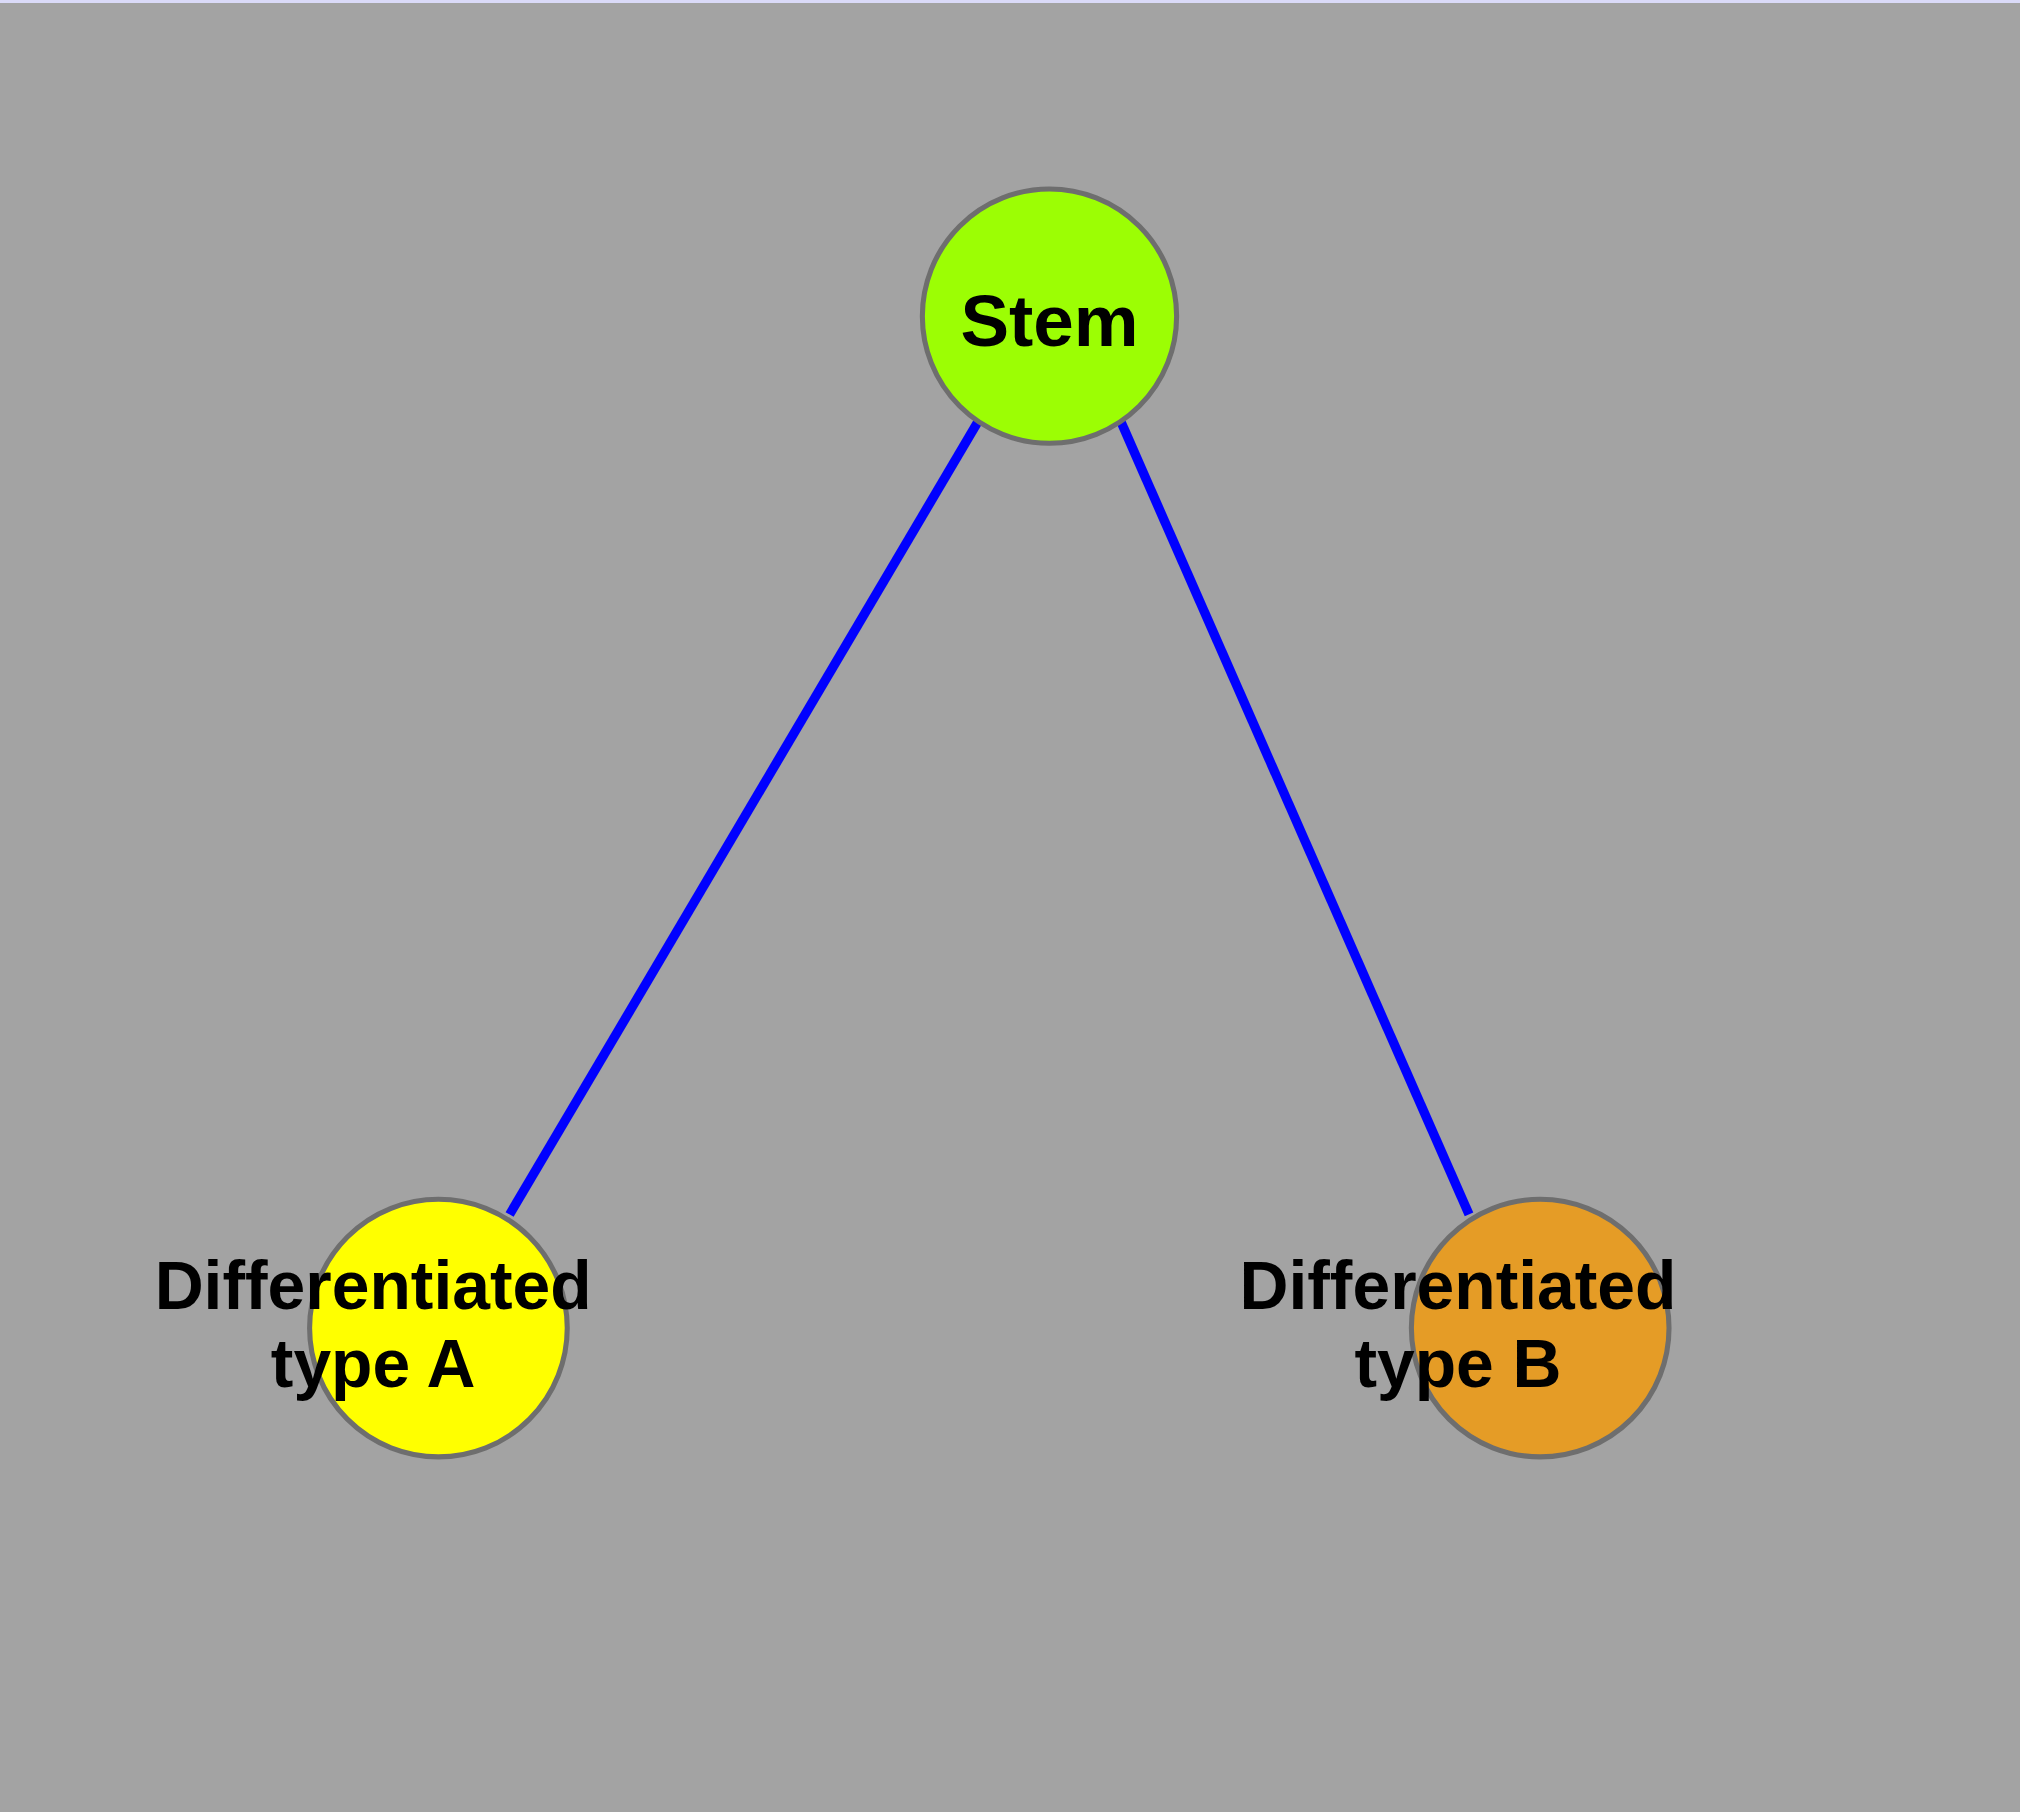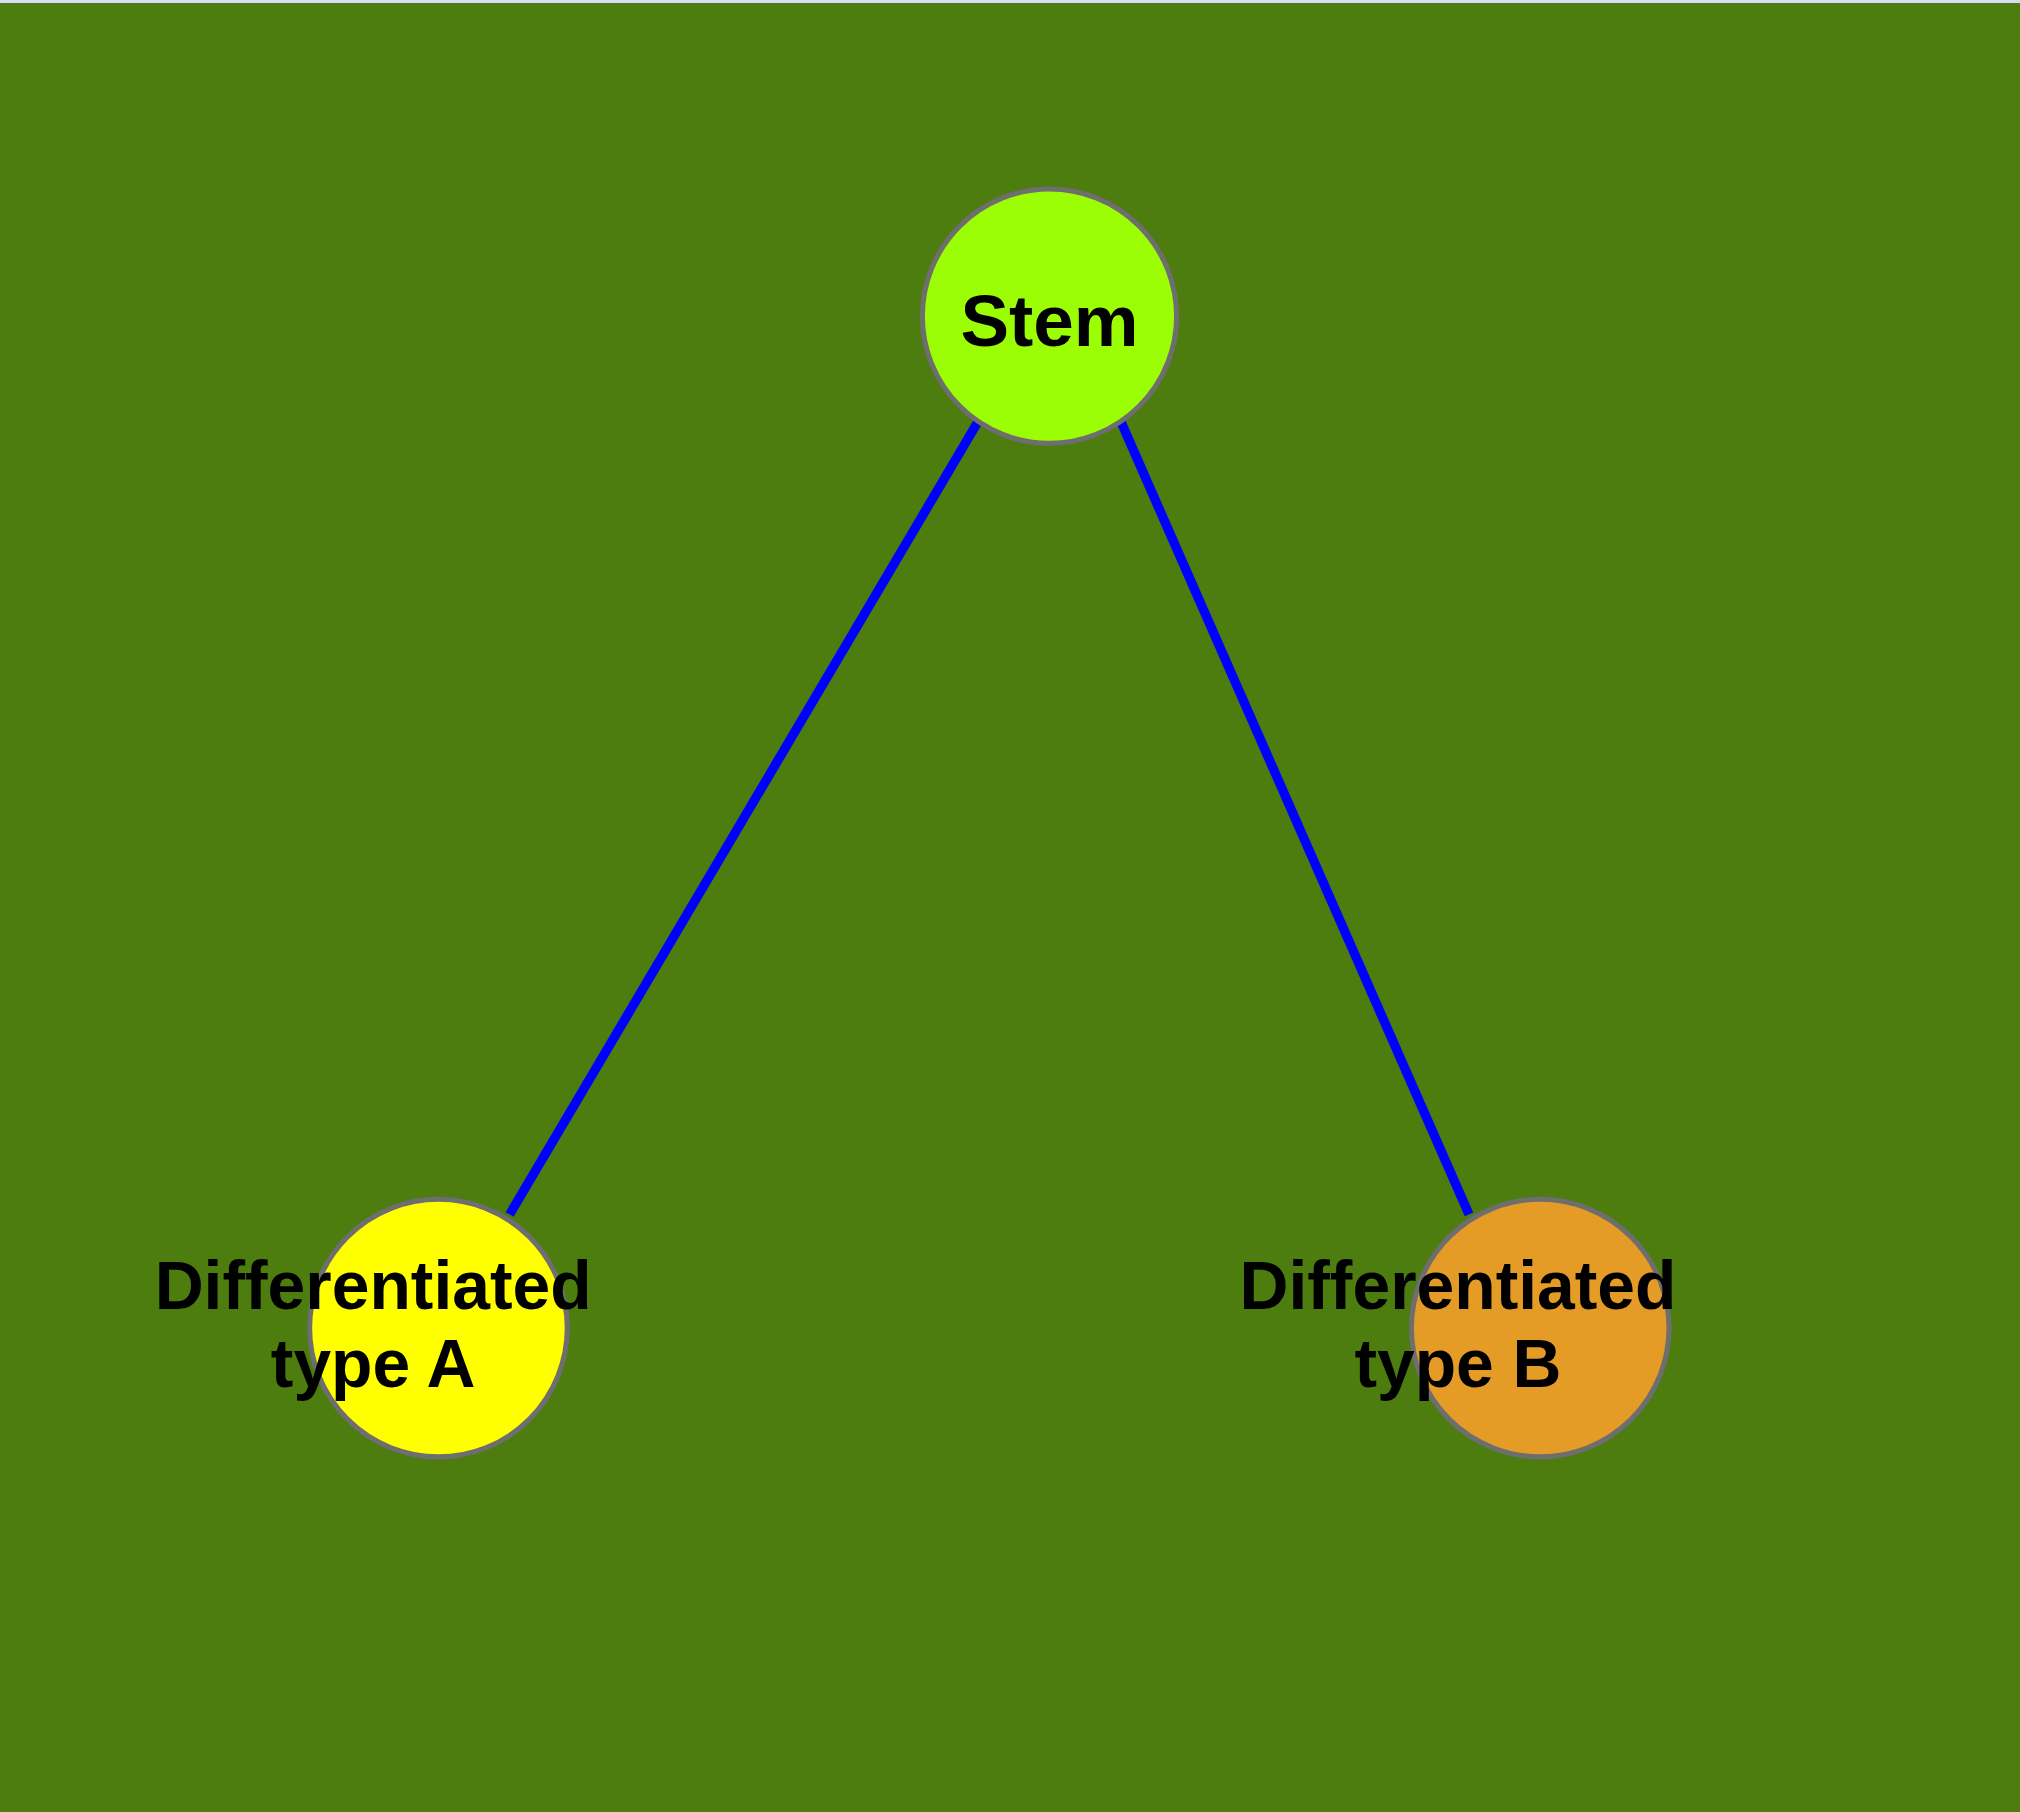--- a/index.html
+++ b/index.html
@@ -44,21 +44,21 @@
     left: 0;
     top: 0;
     width: 2021px;
     height: 2.5px;
     background: #dadaf8;
   }
 </style>
 </head>
 <body style="background: rgb(204, 204, 250);">
 
-<div id="canvas" style="background: #4d7c0f; width: 2021px; height: 1812px;">
+<div id="canvas" style="background: #a3a3a3; width: 2021px; height: 1812px;">
 
   <div class="top-strip"></div>
 
   <svg id="graph-svg" viewBox="0 0 2384 2138" style="width: 2021px; height: 1812px;">
 
     <g>
       <line id="edge-0" x1="1154" y1="497" x2="601" y2="1433" stroke="#0000ff" stroke-width="11" stroke-linecap="butt"></line>
       <line id="edge-1" x1="1322" y1="497" x2="1733" y2="1433" stroke="#0000ff" stroke-width="11" stroke-linecap="butt"></line>
     </g>
 

